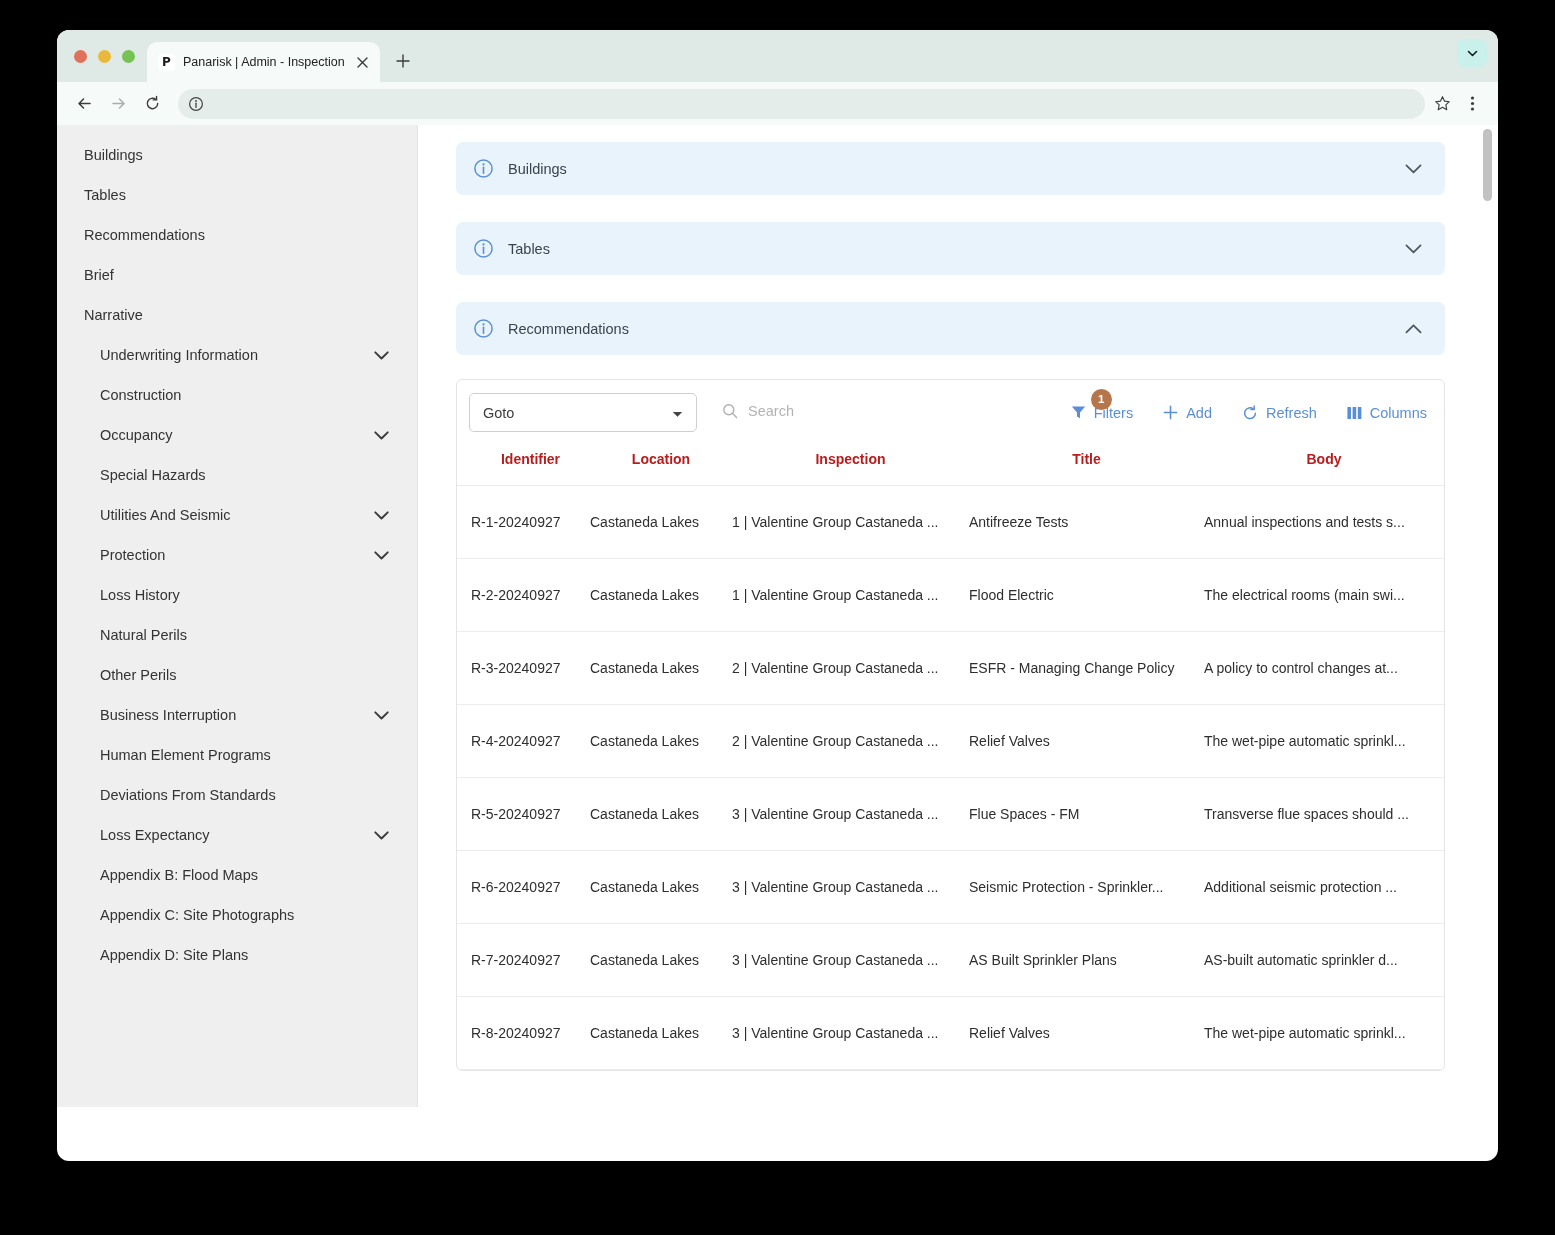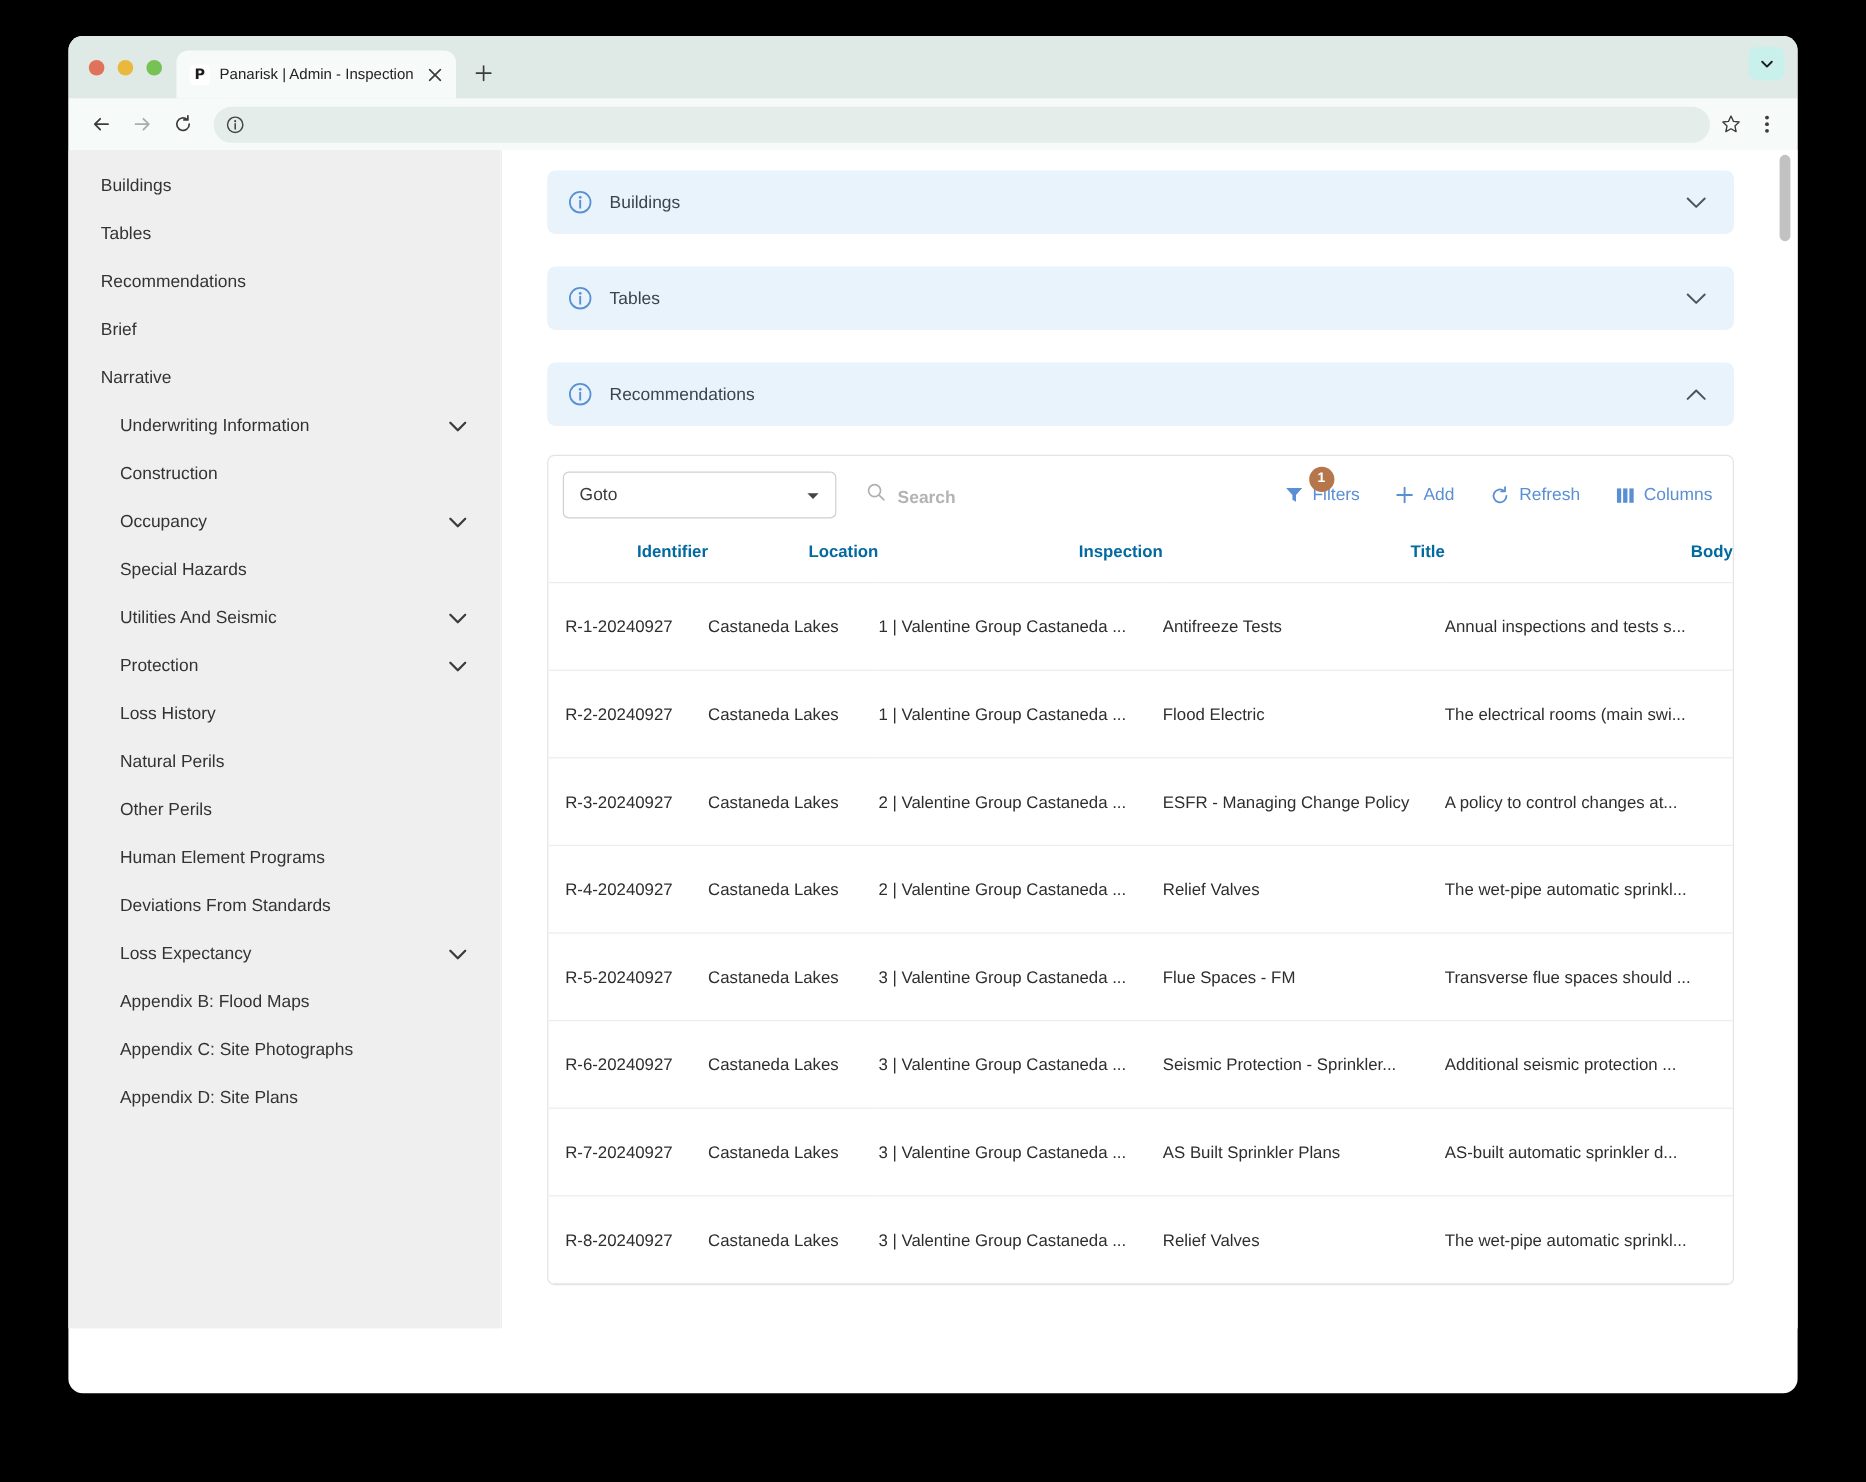--- a/index.html
+++ b/index.html
@@ -220,23 +220,22 @@
   #goto-select {
     width: 228px; height: 39px;
     border: 1px solid #cfcfcf;
     border-radius: 5px;
     display: flex; align-items: center;
     padding: 0 13px;
     font-size: 14.5px; color: #3b3b3b;
   }
   #goto-select .sel-label { flex: 1 1 auto; }
   #grid-search {
-    display: flex; align-items: flex-end; gap: 10px;
+    display: flex; align-items: flex-start; gap: 10px;
     margin-left: 13px;
-    font-weight: bold;
   }
   #grid-search-placeholder { font-size: 14.5px; color: #b3b3b3; }
 
   #grid-actions {
     margin-left: auto;
     display: flex; align-items: center; gap: 30px;
   }
   .grid-action {
     display: flex; align-items: center; gap: 8px;
     color: #5b8fd4; font-size: 14.5px;
@@ -246,22 +245,22 @@
     position: absolute;
     top: -16px; left: 20px;
     width: 21px; height: 21px; border-radius: 50%;
     background: #b5764b; color: #fff;
     font-size: 11.5px; font-weight: 600;
     display: flex; align-items: center; justify-content: center;
   }
 
   table#rec-table { width: 100%; border-collapse: collapse; table-layout: fixed; }
   table#rec-table th {
-    text-align: right;
-    font-size: 14px; font-weight: 700; color: #0369a1;
+    text-align: center;
+    font-size: 14px; font-weight: 700; color: #b91c1c;
     padding: 6px 0 18px 0;
     border-bottom: 1px solid #ececec;
   }
   table#rec-table td {
     font-size: 14px; color: #2e2e2e;
     height: 73px;
     border-bottom: 1px solid #ececec;
     white-space: nowrap; overflow: hidden; text-overflow: ellipsis;
     vertical-align: middle;
   }
@@ -425,20 +424,28 @@
           </span>
         </div>
         <div class="nav-item sub">
           <span class="nav-label">Loss History</span>
         </div>
         <div class="nav-item sub">
           <span class="nav-label">Natural Perils</span>
         </div>
         <div class="nav-item sub">
           <span class="nav-label">Other Perils</span>
+        </div>
+        <div class="nav-item sub">
+          <span class="nav-label">Business Interruption</span>
+          <span class="nav-chevron">
+            <svg width="15" height="9" viewBox="0 0 15 9" aria-hidden="true">
+              <path d="M1.3 1.3 L7.5 7.5 L13.7 1.3" stroke="#3a3a3a" stroke-width="1.9" fill="none" stroke-linecap="round" stroke-linejoin="round"></path>
+            </svg>
+          </span>
         </div>
         <div class="nav-item sub">
           <span class="nav-label">Human Element Programs</span>
         </div>
         <div class="nav-item sub">
           <span class="nav-label">Deviations From Standards</span>
         </div>
         <div class="nav-item sub">
           <span class="nav-label">Loss Expectancy</span>
           <span class="nav-chevron">

